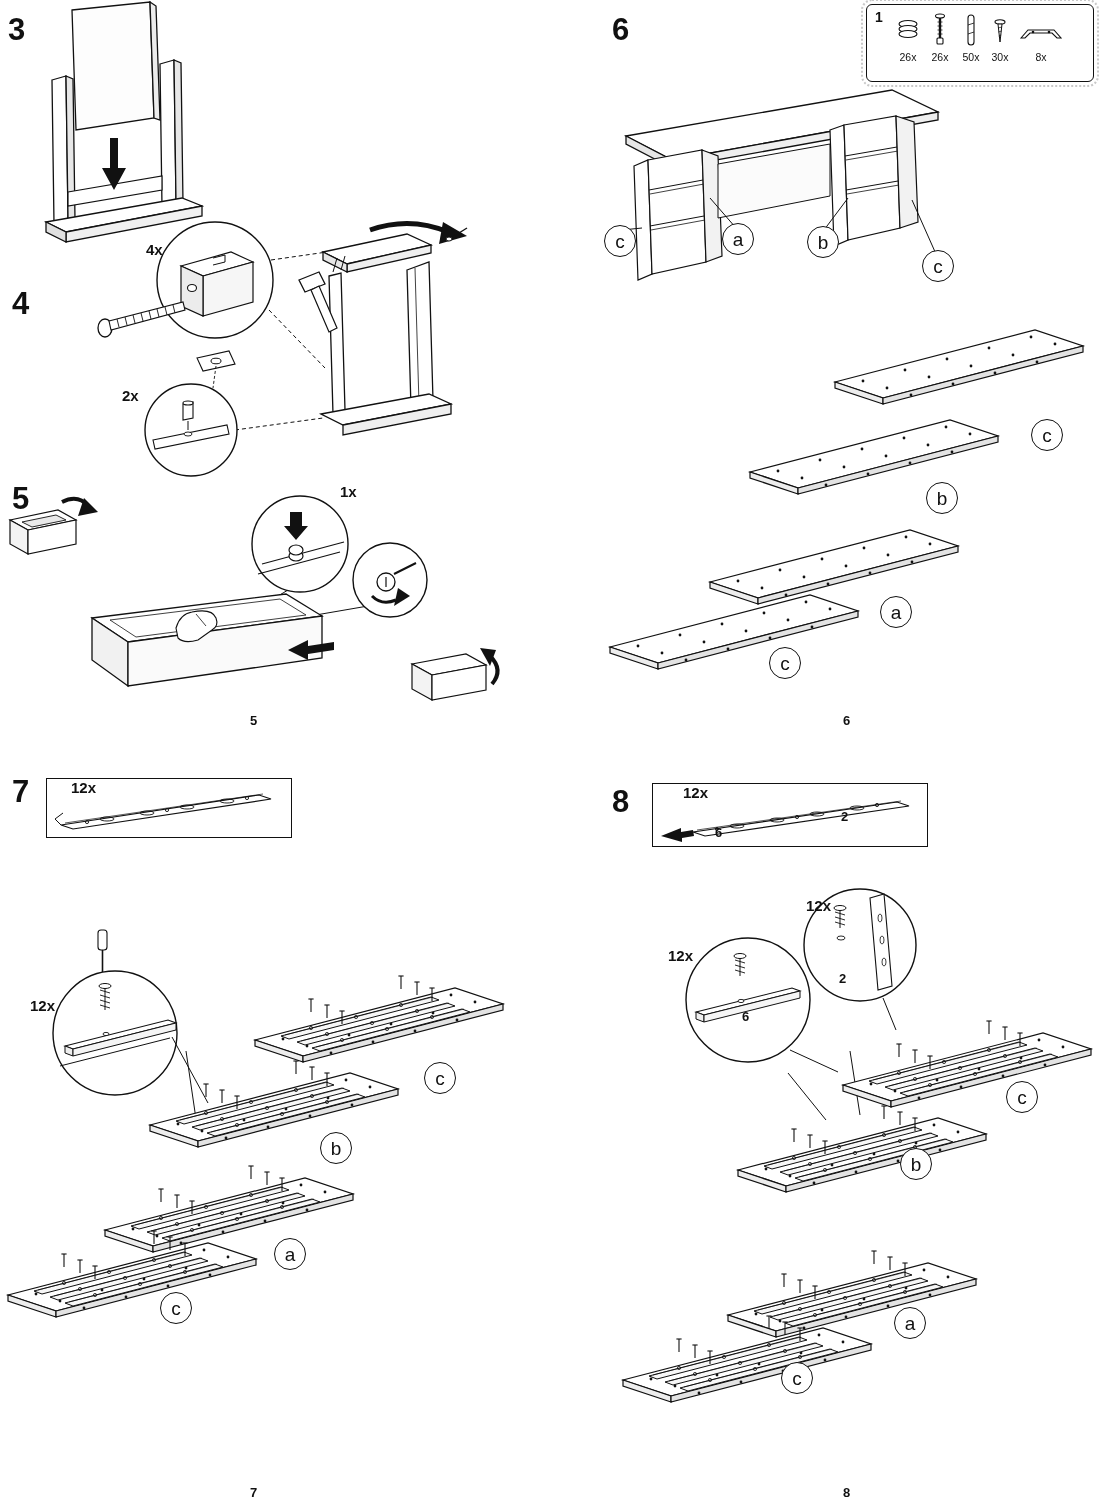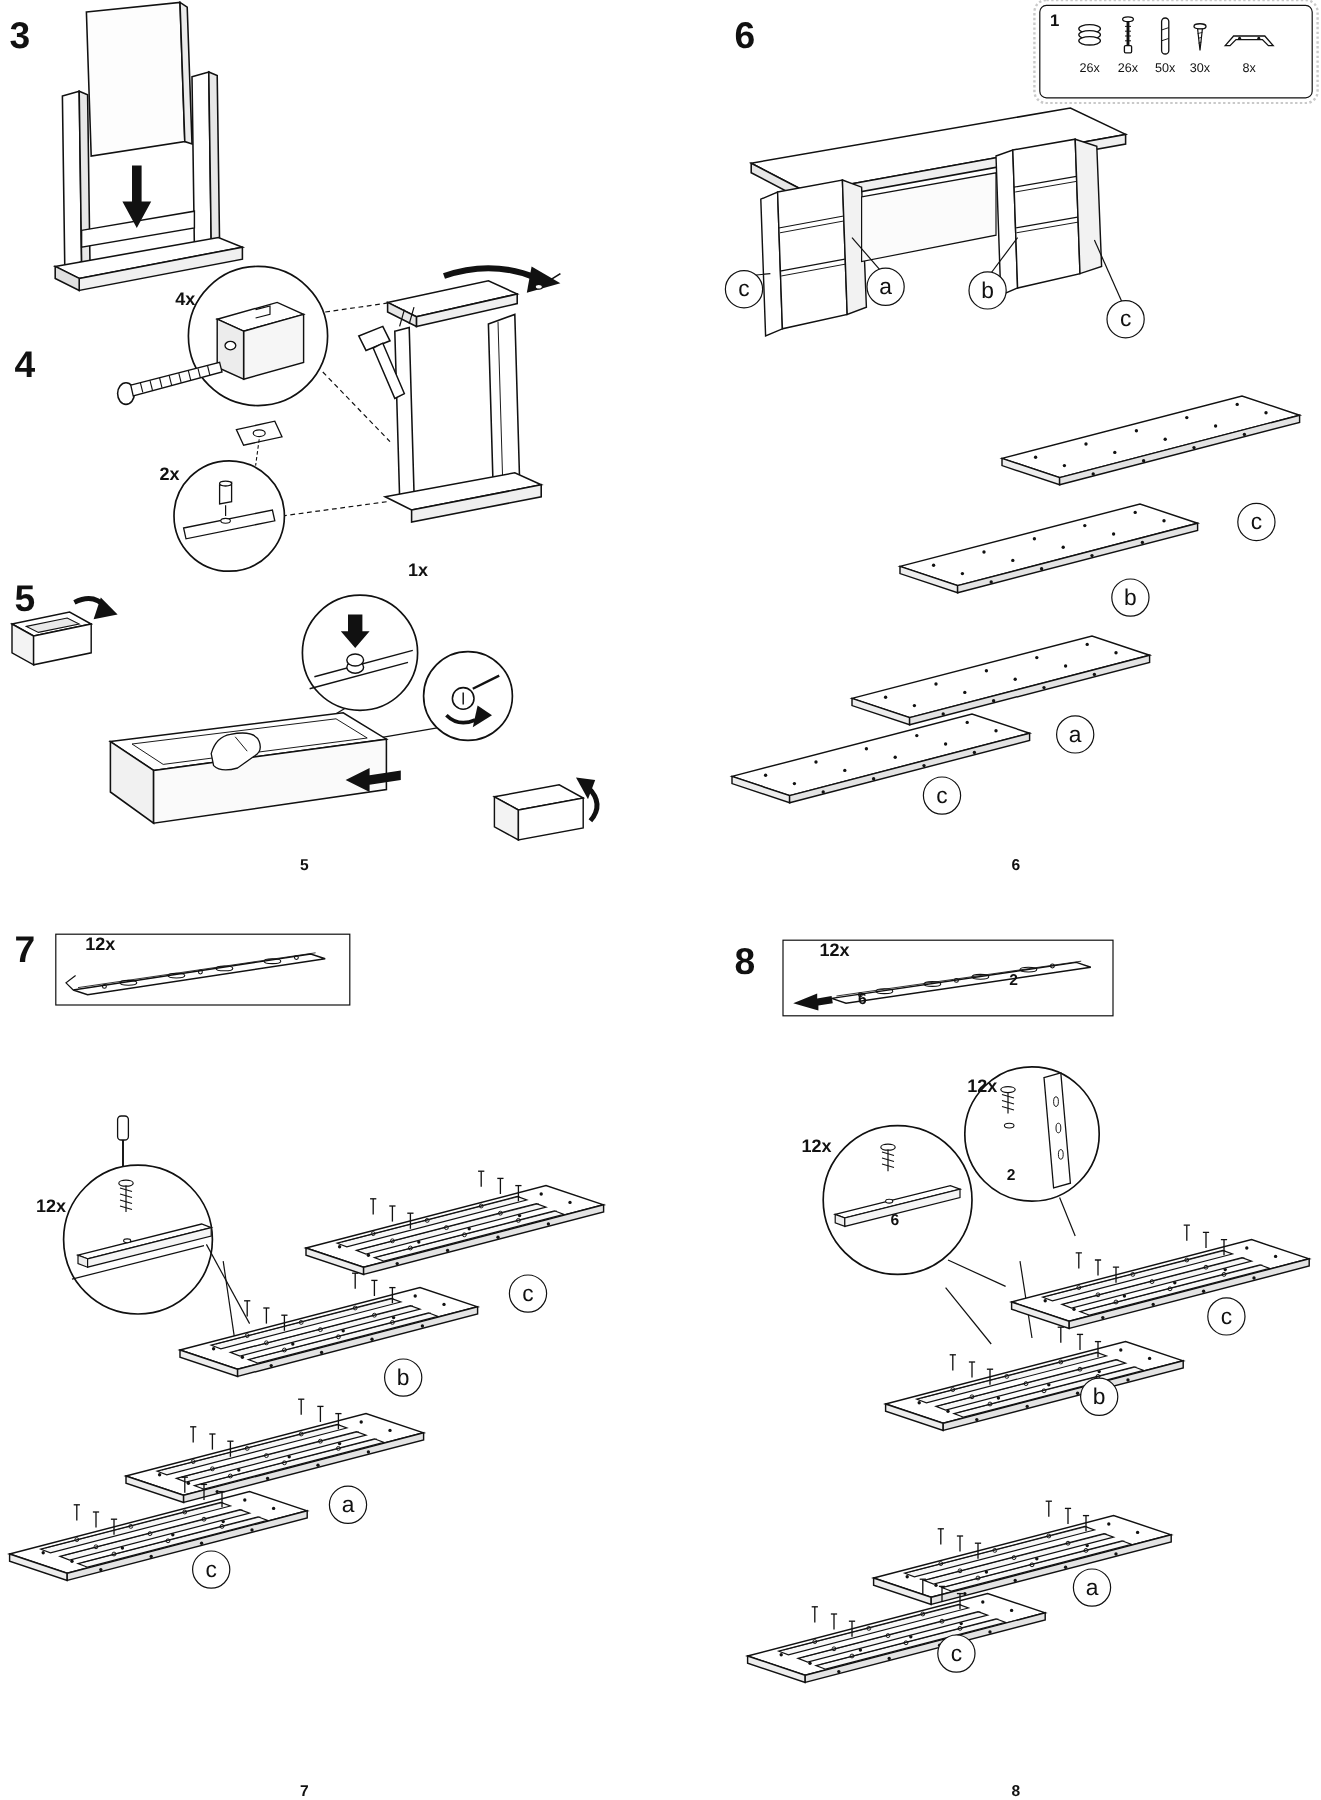--- a/index.html
+++ b/index.html
@@ -139,21 +139,21 @@
     <polygon points="236,196 344,176 366,186 258,207" fill="#fff" stroke="#111" stroke-width="1.3"></polygon>
     <polygon points="258,207 366,186 366,196 258,217" fill="#efefef" stroke="#111" stroke-width="1.3"></polygon>
     <g>
       <polygon points="214,62 234,54 240,66 220,74" fill="#fff" stroke="#111" stroke-width="1.3"></polygon>
       <polygon points="226,72 234,68 252,110 244,114" fill="#fff" stroke="#111" stroke-width="1.2"></polygon>
     </g>
     <line x1="252" y1="40" x2="248" y2="54" stroke="#111" stroke-width="1"></line>
     <line x1="260" y1="38" x2="256" y2="52" stroke="#111" stroke-width="1"></line>
   </svg>
   <div class="abs qty" style="left:146px;top:242px">4x</div>
-  <div class="abs qty" style="left:133px;top:388px">2x</div>
+  <div class="abs qty" style="left:122px;top:388px">2x</div>
 
   <div class="abs stepnum" style="left:12px;top:483px">5</div>
   <svg class="abs" style="left:0;top:468px" width="520" height="255" viewBox="0 0 520 255">
     <g>
       <polygon points="10,52 58,42 76,52 28,62" fill="#fff" stroke="#111" stroke-width="1.2"></polygon>
       <polygon points="10,52 28,62 28,86 10,76" fill="#f3f3f3" stroke="#111" stroke-width="1.2"></polygon>
       <polygon points="28,62 76,52 76,76 28,86" fill="#fff" stroke="#111" stroke-width="1.2"></polygon>
       <polygon points="22,54 56,47 66,52 32,59" fill="#e9e9e9" stroke="#111" stroke-width="0.9"></polygon>
       <path d="M62,34 q16,-8 26,4" fill="none" stroke="#111" stroke-width="4"></path>
       <polygon points="84,30 98,44 78,48" fill="#111"></polygon>
@@ -184,21 +184,21 @@
       <line x1="196" y1="146" x2="206" y2="158" stroke="#111" stroke-width="0.8"></line>
     </g>
     <g>
       <polygon points="412,196 466,186 486,197 432,207" fill="#fff" stroke="#111" stroke-width="1.2"></polygon>
       <polygon points="412,196 432,207 432,232 412,221" fill="#f3f3f3" stroke="#111" stroke-width="1.2"></polygon>
       <polygon points="432,207 486,197 486,222 432,232" fill="#fff" stroke="#111" stroke-width="1.2"></polygon>
       <path d="M492,216 q12,-14 -2,-28" fill="none" stroke="#111" stroke-width="4"></path>
       <polygon points="480,180 496,182 490,198" fill="#111"></polygon>
     </g>
   </svg>
-  <div class="abs qty" style="left:340px;top:468px">1x</div>
+  <div class="abs qty" style="left:340px;top:484px">1x</div>
   <div class="abs pagenum" style="left:250px;top:714px">5</div>
 
   <div class="abs stepnum" style="left:612px;top:14px">6</div>
 
   <div class="abs hardware-box" style="left:866px;top:4px;width:226px;height:76px">
     <div class="hw-num">1</div>
     <div class="hw-items">
       <div class="hw-item">
         <svg width="26" height="40" viewBox="0 0 26 40">
           <ellipse cx="13" cy="14" rx="9" ry="3.5" fill="#fff" stroke="#111" stroke-width="1.1"></ellipse>

